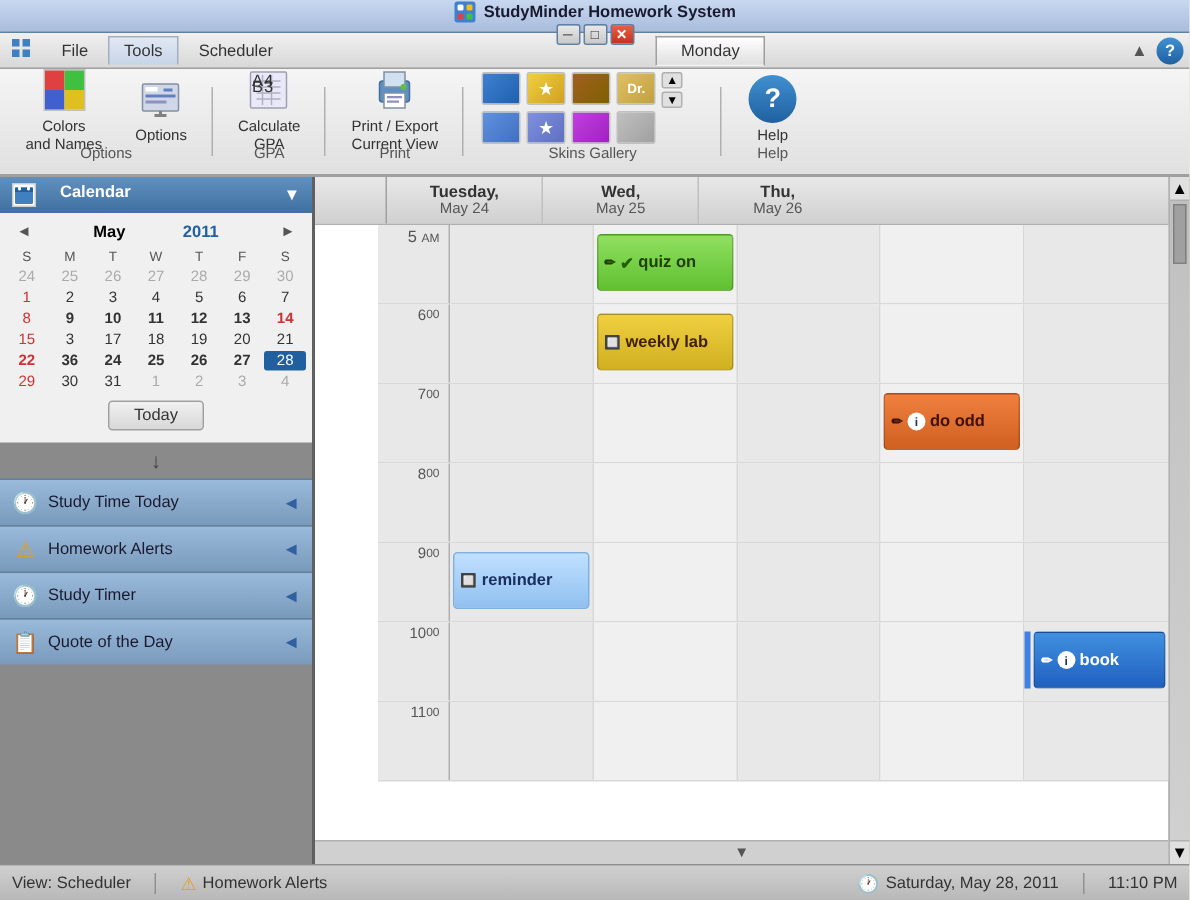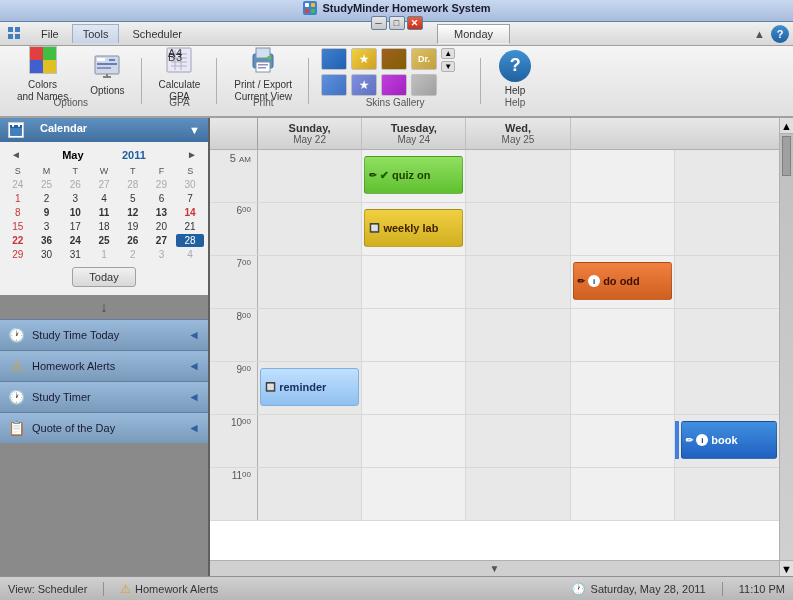--- a/index.html
+++ b/index.html
@@ -231,20 +231,21 @@
       color: #333;
       border-right: 1px solid #c0c0c0;
     }
     .cal-header-cell:first-child { border-right: 1px solid #a0a0a0; }
     .cal-header-date { font-size: 10px; color: #555; font-weight: normal; }
 
     .cal-body {
       flex: 1;
       overflow-y: auto;
       overflow-x: hidden;
+      margin-left: 42px;
     }
     .cal-body::-webkit-scrollbar { width: 12px; }
     .cal-body::-webkit-scrollbar-track { background: #e0e0e0; }
     .cal-body::-webkit-scrollbar-thumb { background: #a0a0a0; border: 1px solid #808080; }
 
     .cal-row {
       display: grid;
       grid-template-columns: 48px repeat(5, 1fr);
       border-bottom: 1px solid #d8d8d8;
       min-height: 52px;
@@ -588,30 +589,30 @@
       <span class="sidebar-panel-label">Quote of the Day</span>
       <span class="sidebar-panel-arrow">◄</span>
     </div>
   </div>
 
   <div class="calendar-main">
 
     <div class="cal-header-row">
       <div class="cal-header-cell"></div>
       <div class="cal-header-cell">
-        <div>Sunday,</div>
-          <div class="cal-header-date">May 22</div>
-      </div>
-      <div class="cal-header-cell">
         <div>Tuesday,</div>
           <div class="cal-header-date">May 24</div>
       </div>
       <div class="cal-header-cell">
         <div>Wed,</div>
           <div class="cal-header-date">May 25</div>
+      </div>
+      <div class="cal-header-cell" style="border-right:none;">
+        <div>Thu,</div>
+          <div class="cal-header-date">May 26</div>
       </div>
     </div>
 
     <div class="cal-body">
 
       <div class="cal-row">
         <div class="cal-time-cell">
             <span>5 <small style="font-size:8px;">AM</small></span>
           </div>
         <div class="cal-day-cell" style="background:#e8e8e8;"></div>

